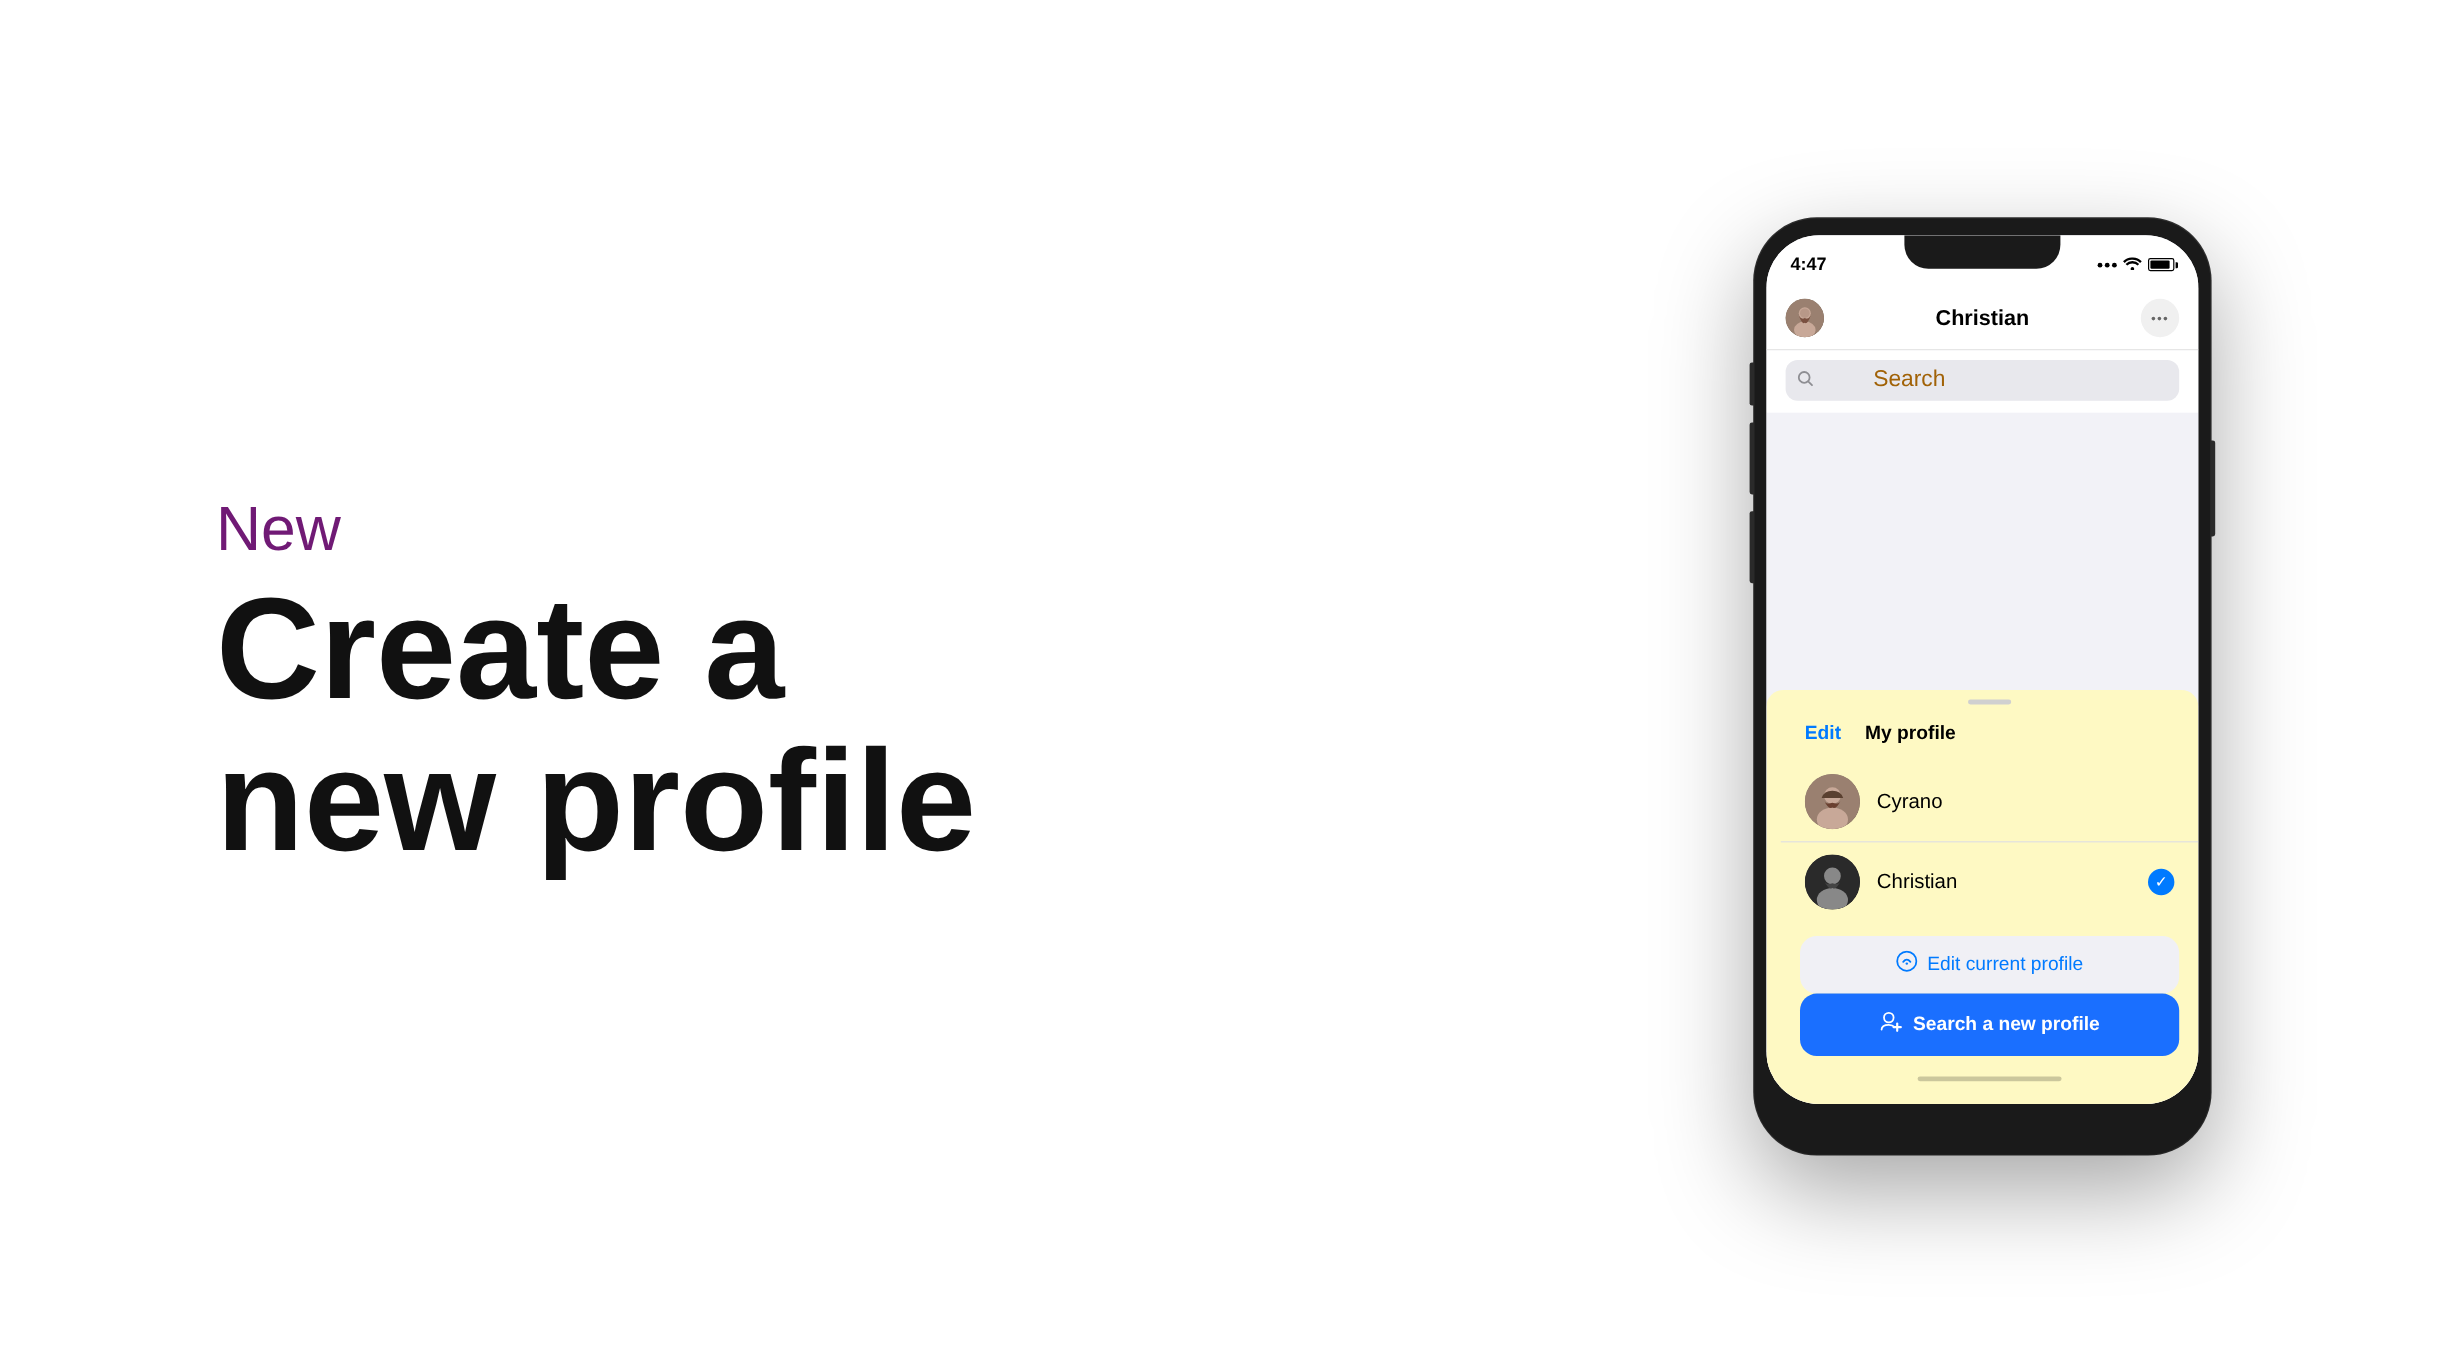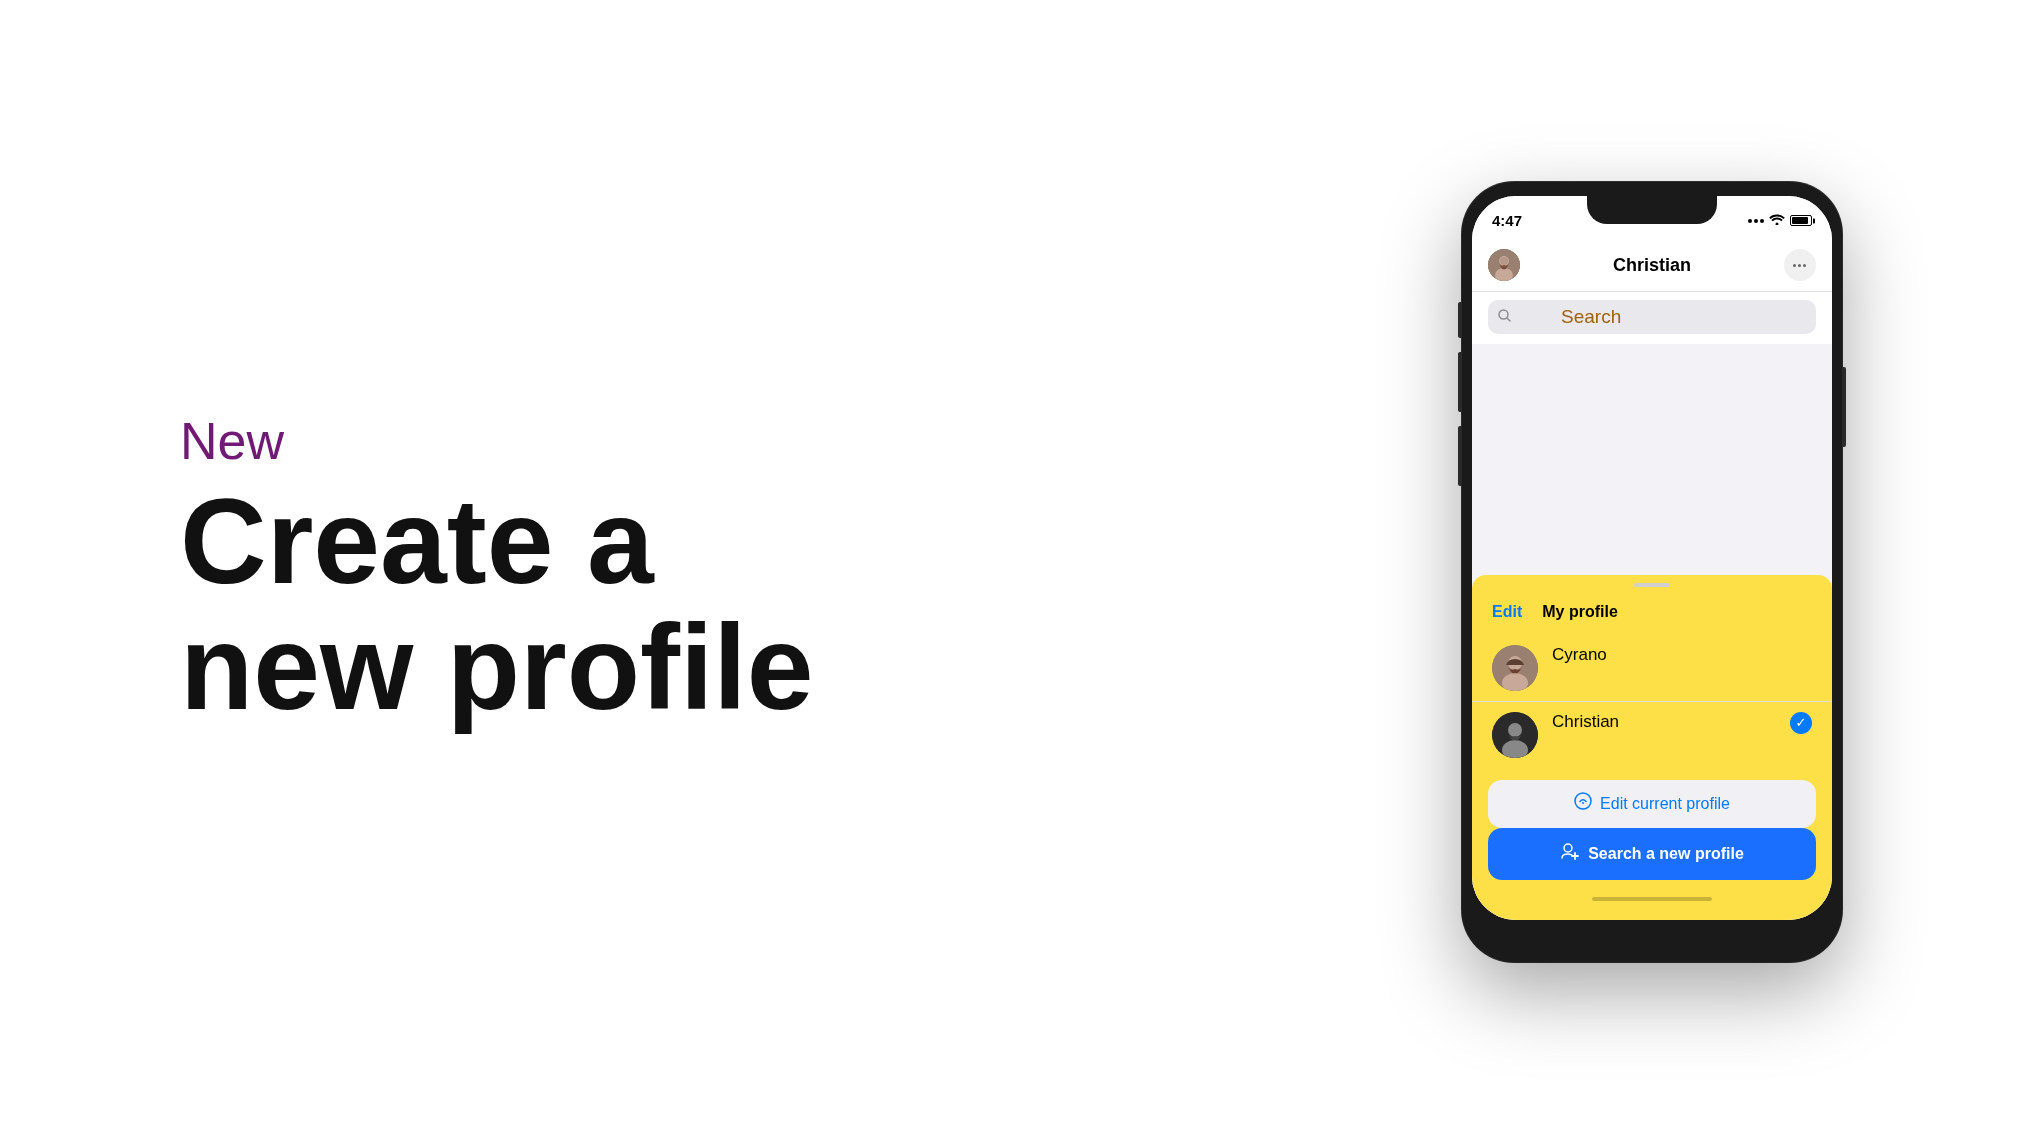--- a/index.html
+++ b/index.html
@@ -297,23 +297,24 @@
       position: relative;
       overflow: hidden;
     }
 
     
     .bottom-sheet {
       position: absolute;
       bottom: 0;
       left: 0;
       right: 0;
-      background: #fde047;
+      background: #fef9c3;
       border-radius: 14px 14px 0 0;
       padding-bottom: 10px;
+      padding-left: 12px;
     }
 
     .sheet-handle {
       width: 36px;
       height: 4px;
       background: #d0d0d0;
       border-radius: 2px;
       margin: 8px auto 12px;
     }
 
@@ -338,21 +339,21 @@
     }
 
     
     .profile-list {
       display: flex;
       flex-direction: column;
     }
 
     .profile-item {
       display: flex;
-      align-items: flex-start;
+      align-items: center;
       padding: 10px 20px;
       gap: 14px;
       border-bottom: 0.5px solid #e0e0e0;
     }
 
     .profile-item:last-child {
       border-bottom: none;
     }
 
     .profile-avatar {

